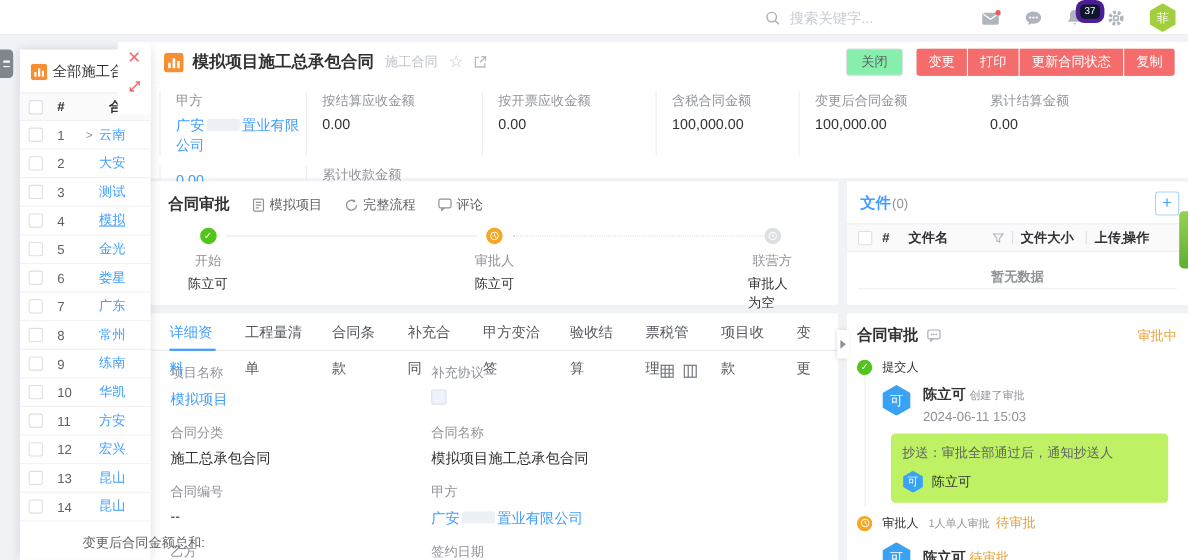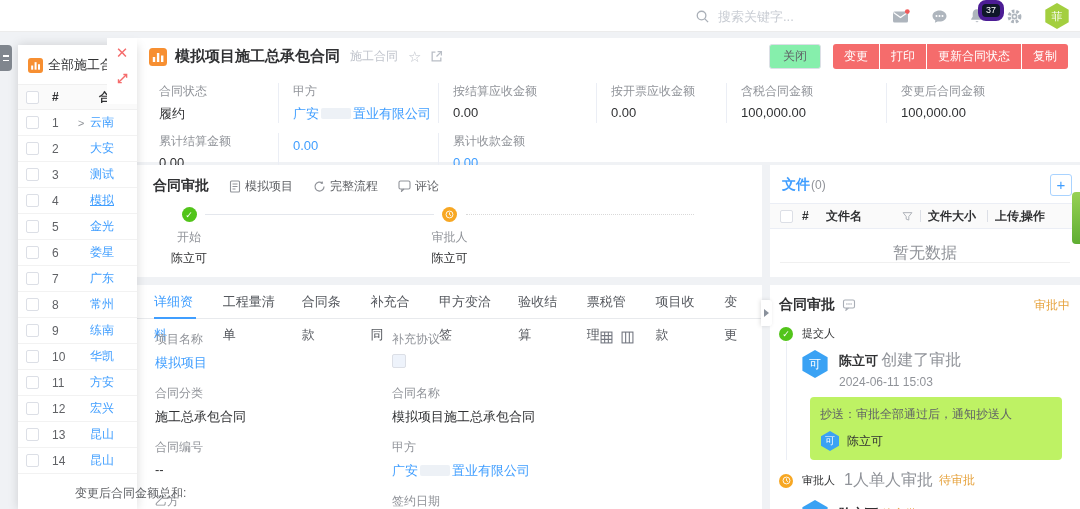--- a/index.html
+++ b/index.html
@@ -97,35 +97,35 @@
   .fp-title{font-size:14px;font-weight:bold;color:var(--accent-blue);}
   .fp-count{font-size:12px;color:#909399;margin-left:1px;}
   .fp-add{margin-left:auto;width:22px;height:22px;border:1px solid #a9d3ff;border-radius:3px;background:#fff;color:var(--accent-blue);font-size:15px;line-height:19px;text-align:center;cursor:pointer;}
   .fp-thead{margin-top:7px;height:26px;background:#fafafa;border-top:1px solid #ebeef5;border-bottom:1px solid #ebeef5;display:flex;align-items:center;padding-left:10px;font-weight:bold;color:#303133;}
   .fp-thead .c-no{margin-left:9px;width:14px;}
   .fp-thead .c-name{margin-left:10px;width:76px;}
   .vsep{width:1px;height:12px;background:#dcdfe6;margin:0 7px;}
   .fp-thead .c-size{width:52px;}
   .fp-thead .c-up{width:26px;overflow:hidden;white-space:nowrap;}
   .fp-thead .c-act{width:30px;}
-  .fp-empty{text-align:center;color:#909399;margin-top:14px;font-size:16px;}
+  .fp-empty{text-align:center;color:#909399;margin-top:14px;font-size:12px;font-weight:bold;}
   .fp-line{position:absolute;left:10px;right:10px;top:97px;border-top:1px solid #f0f0f0;}
 
   .ap-panel{position:absolute;left:633px;top:247px;width:310px;height:224px;background:#fff;padding:11px 10px 0 9px;}
   .app-head{display:flex;align-items:center;}
   .app-title{font-size:14px;font-weight:bold;color:#303133;}
   .app-status{margin-left:auto;color:var(--warning-orange);font-size:12px;}
   .timeline{position:relative;margin-top:12px;}
   .tl-vline{position:absolute;left:7px;top:16px;height:118px;border-left:1px solid #ebeef5;}
   .bullet{width:14px;height:14px;border-radius:50%;display:flex;align-items:center;justify-content:center;color:#fff;font-size:9px;flex:none;position:relative;z-index:1;}
   .bullet.grn{background:var(--success-green);}
   .bullet.org{background:var(--pending-orange);}
   .tl-row{display:flex;align-items:center;gap:9px;}
   .tl-row .rlabel{font-size:11px;color:#303133;}
-  .gray-sm{color:#909399;font-size:16px;}
+  .gray-sm{color:#909399;font-size:10px;}
   .orange-sm{color:var(--warning-orange);font-size:12px;}
   .person{display:flex;gap:10px;margin:9px 0 0 22px;}
   .hex.av{width:28px;height:28px;background:var(--hexagon-blue);font-size:12px;flex:none;}
   .p-name{font-size:13px;font-weight:bold;color:#303133;}
   .p-time{color:#909399;font-size:12px;margin-top:4px;}
   .cc-box{margin:8px 0 10px 31px;background:#bef264;border-radius:4px;padding:9px 10px;width:252px;}
   .cc-person{display:flex;align-items:center;gap:7px;margin-top:8px;}
   .hex.av-sm{width:20px;height:20px;background:var(--hexagon-blue);font-size:10px;flex:none;}
   .cc-name{color:#303133;font-size:12px;}
 
@@ -345,26 +345,20 @@
     <button class="act">变更</button>
         <button class="act">打印</button>
         <button class="act">更新合同状态</button>
         <button class="act">复制</button>
       </div>
   </div>
 
   <div class="info-sec">
     <div class="info-grid">
 
-        <div class="info-cell">
-          <div class="f-label">合同状态</div>
-          <div class="f-value">
-            <span>履约</span>
-          </div>
-        </div>
 
         <div class="info-cell sep">
           <div class="f-label">甲方</div>
           <div class="f-value">
             <span class="link">广安</span><span class="redact"></span><span class="link">置业有限公司</span>
           </div>
         </div>
 
         <div class="info-cell sep">
           <div class="f-label">按结算应收金额</div>
@@ -452,20 +446,30 @@
       <div class="step s2">
         <span class="node current">
           <svg width="9" height="9" viewBox="0 0 12 12">
               <circle cx="6" cy="6" r="4.6" fill="none" stroke="#fff" stroke-width="1.2"></circle>
               <path d="M6 3.2v3l2 1.3" fill="none" stroke="#fff" stroke-width="1.2"></path>
             </svg>
         </span>
         <span class="st-label">审批人</span>
         <span class="st-name">陈立可</span>
       </div>
+      <div class="step s3">
+        <span class="node waiting">
+          <svg width="9" height="9" viewBox="0 0 12 12">
+              <circle cx="6" cy="6" r="4.6" fill="none" stroke="#fff" stroke-width="1.2"></circle>
+              <path d="M6 3.2v3l2 1.3" fill="none" stroke="#fff" stroke-width="1.2"></path>
+            </svg>
+        </span>
+        <span class="st-label">联营方</span>
+        <span class="st-name">审批人为空</span>
+      </div>
     </div>
   </div>
 
   <div class="tabs-sec">
     <div class="tabs-row">
 
     <span class="tab active">详细资料</span>
         <span class="tab">工程量清单</span>
         <span class="tab">合同条款</span>
         <span class="tab">补充合同</span>

